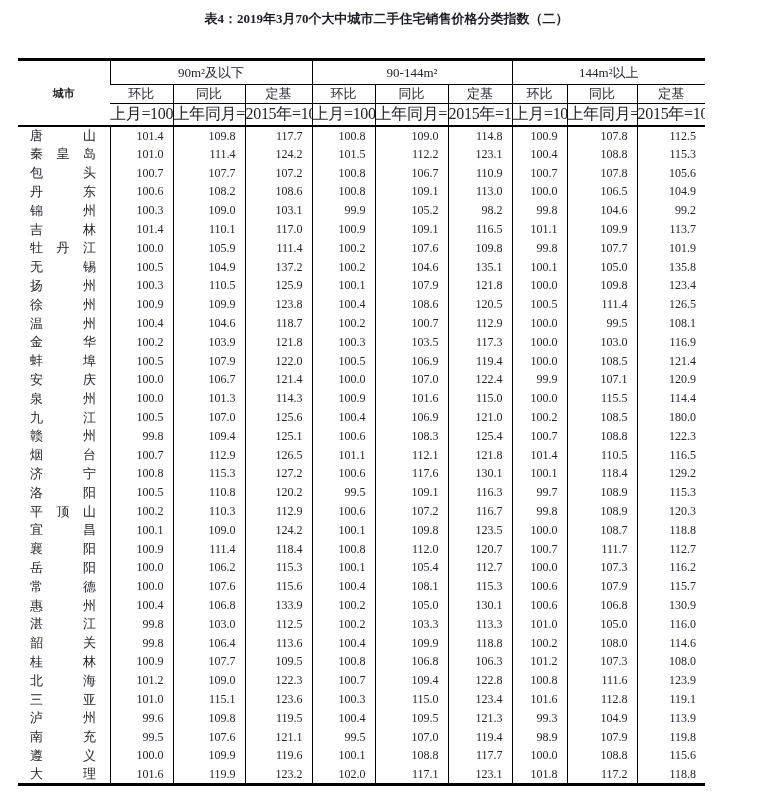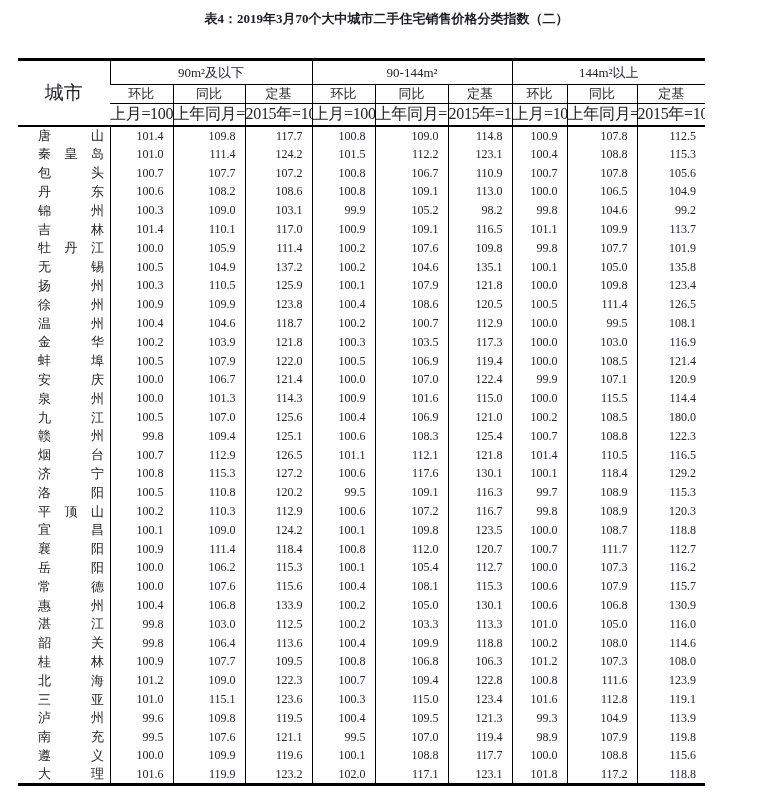--- a/index.html
+++ b/index.html
@@ -37,21 +37,22 @@
   .group-row th {
     height: 25px;
     font-size: 13px;
     text-align: center;
     vertical-align: middle;
     border-bottom: 1px solid #000;
     margin-top: 38px;
   }
   .group-row th.city-head {
     border-bottom: 2.5px solid #000;
-    font-size: 19px;
+    font-size: 11px;
+    font-weight: bold;
   }
   .metric-row th {
     height: 16px;
     font-size: 13px;
     text-align: center;
     vertical-align: middle;
     border-bottom: 1px solid #000;
   }
   .base-row th {
     height: 18px;
@@ -68,21 +69,21 @@
     padding-right: 9px;
     vertical-align: middle;
   }
   tbody th.city-cell {
     font-size: 13px;
     vertical-align: middle;
   }
   .city-name {
     display: block;
     width: 66px;
-    margin-left: 20px;
+    margin-left: 12px;
     text-align: justify;
     text-align-last: justify;
   }
 </style>
 </head>
 <body>
 
 <div class="title">表4：2019年3月70个大中城市二手住宅销售价格分类指数（二）</div>
 
 <table class="index-table">

